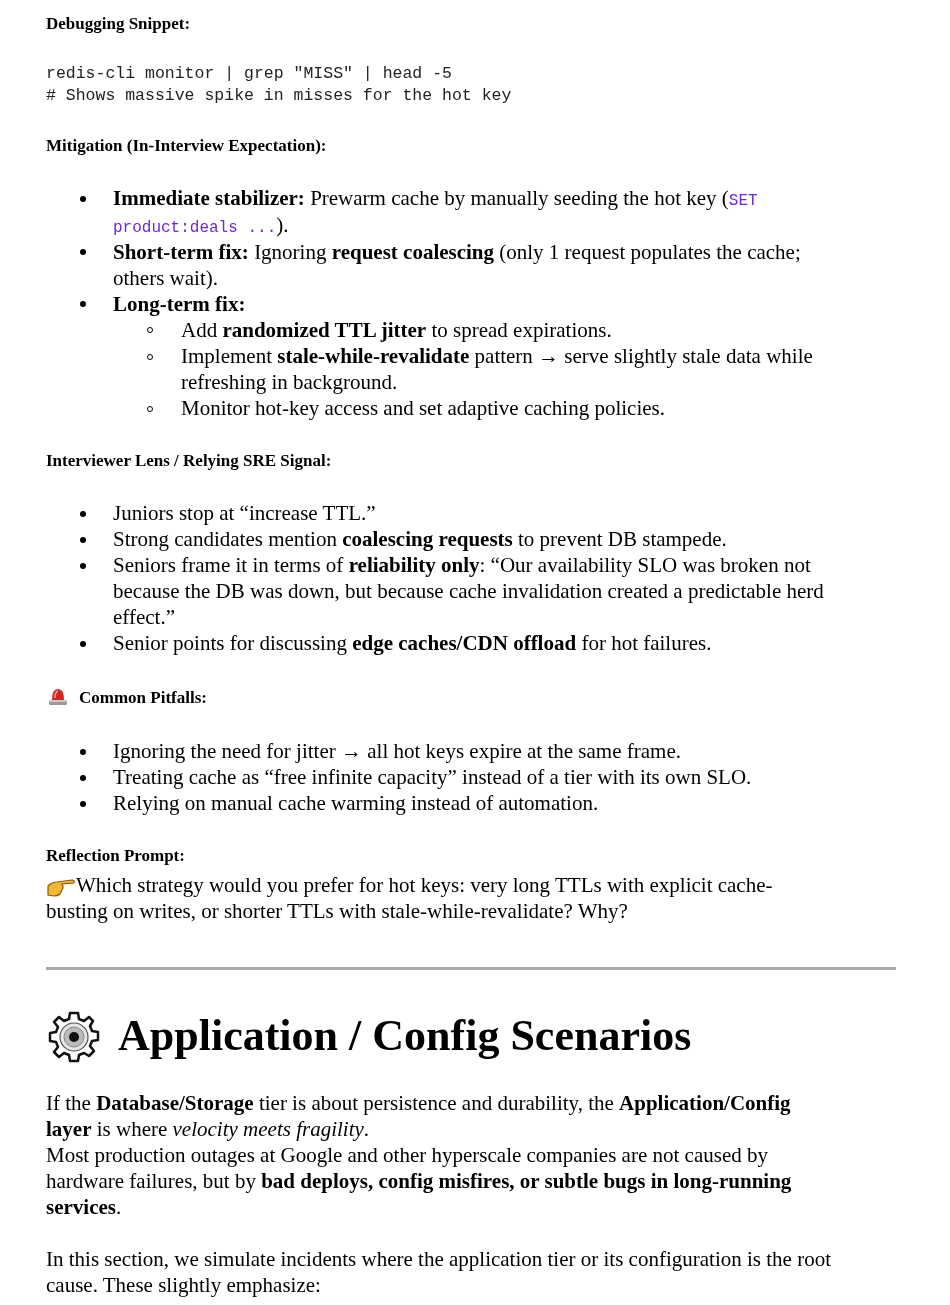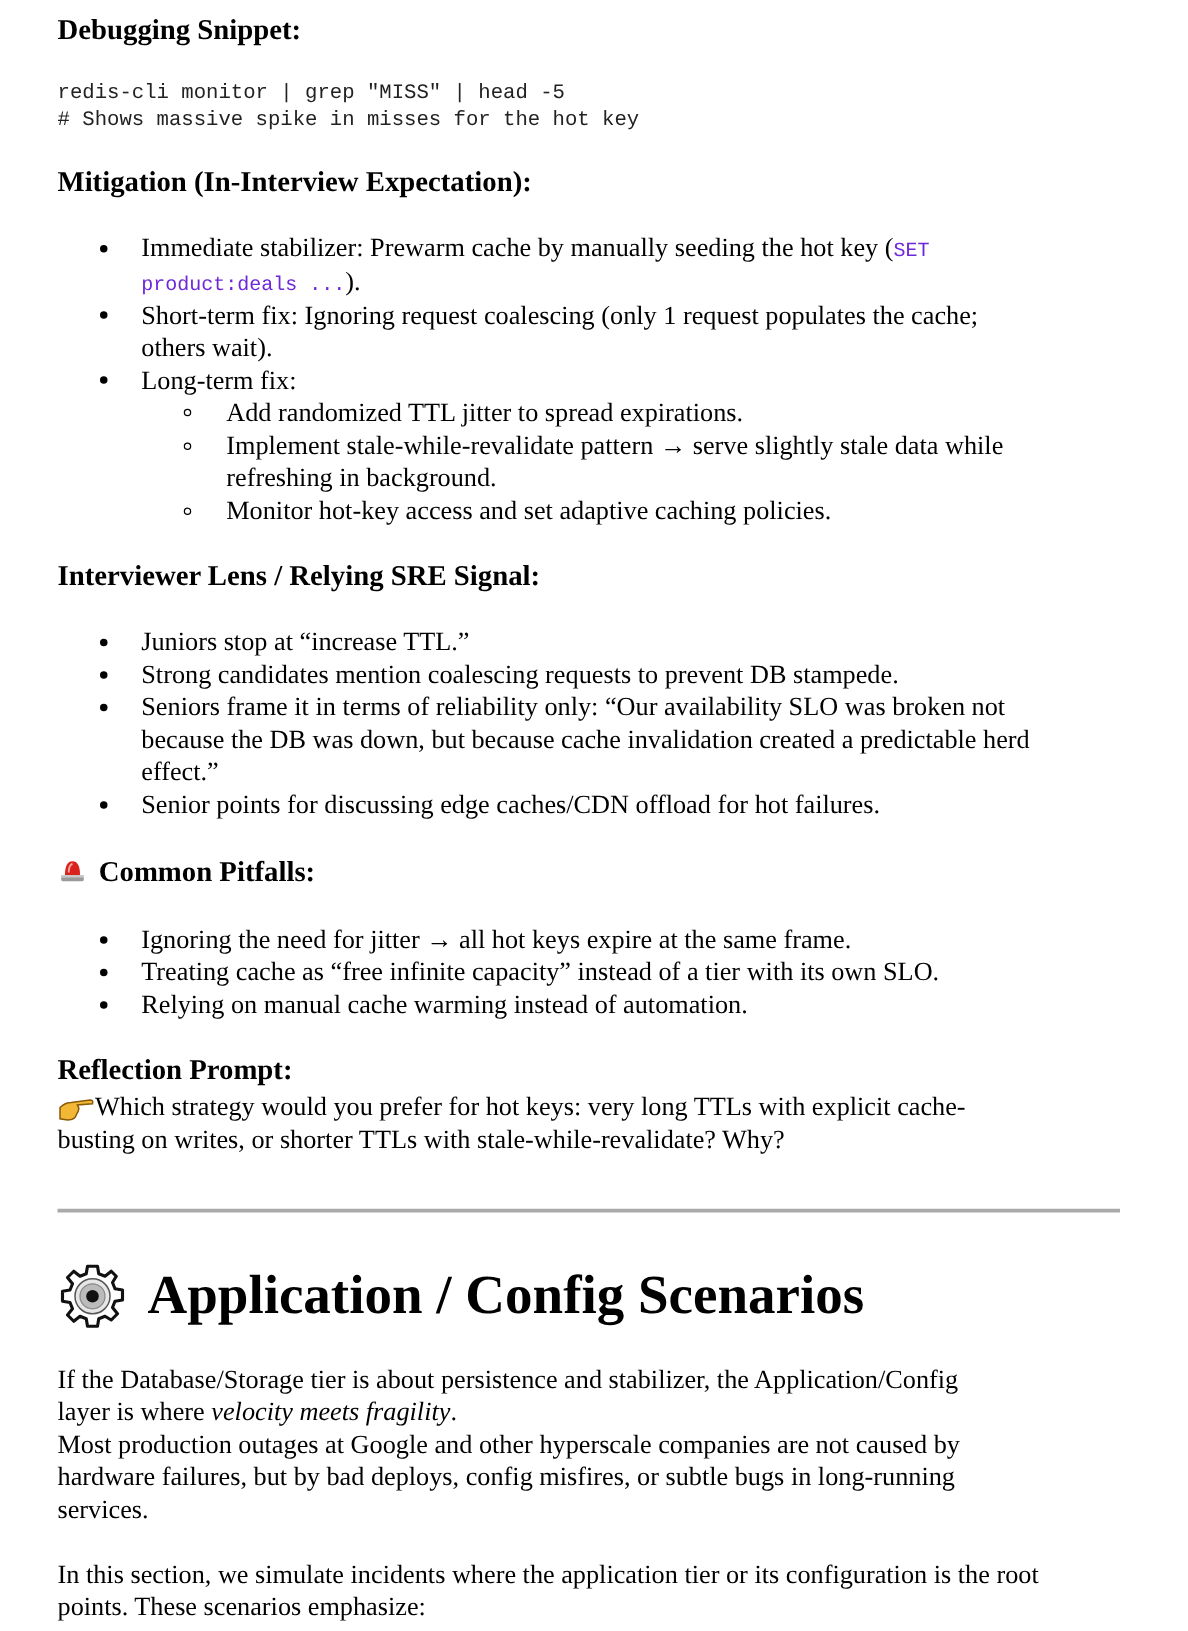--- a/index.html
+++ b/index.html
@@ -1,26 +1,26 @@
 <!DOCTYPE html>
 <html><head>
 <meta charset="utf-8">
 <style>
   html, body { margin: 0; padding: 0; background: #ffffff; }
   body {
     width: 950px; height: 1305px; overflow: hidden; position: relative;
     font-family: "Liberation Serif", serif; color: #000; font-size: 21px;
   }
   .abs { position: absolute; }
-  .h3 { font-weight: bold; font-size: 23px; left: 46px; line-height: 26px; }
+  .h3 { font-weight: bold; font-size: 17px; left: 46px; line-height: 26px; }
   .code { font-family: "Liberation Mono", monospace; font-size: 16.5px; color: #222; left: 46px; line-height: 21px; }
   .line { position: absolute; line-height: 26px; white-space: nowrap; }
   .bullet { position: absolute; width: 6px; height: 6px; background: #000; border-radius: 50%; }
   .circ { position: absolute; width: 6px; height: 6px; border: 1px solid #000; border-radius: 50%; box-sizing: border-box; }
-  b { font-weight: normal; }
+  b { font-weight: bold; }
   .mono { font-family: "Liberation Mono", monospace; font-size: 16px; color: #6d28d9; }
   .hr { position: absolute; left: 46px; width: 850px; height: 3px; background: #a9a9a9; top: 967px; }
   .h1 { position: absolute; left: 118px; top: 1010px; font-size: 44px; font-weight: bold; line-height: 52px; white-space: nowrap; }
   .para { position: absolute; left: 46px; line-height: 26px; white-space: nowrap; }
 </style>
 </head>
 <body>
 
 <div class="abs h3" style="top:11px">Debugging Snippet:</div>
 <div class="abs code" style="top:63px">redis-cli monitor | grep "MISS" | head -5</div>
@@ -111,26 +111,26 @@
   <svg width="56" height="56" viewBox="0 0 56 56">
     <path d="M28 4 L32 4 L33 10 L38 12 L43 8 L47 12 L44 17 L46 22 L52 23 L52 31 L46 32 L44 37 L48 42 L43 47 L38 44 L33 46 L32 52 L24 52 L23 46 L18 44 L13 48 L8 43 L12 38 L10 33 L4 32 L4 24 L10 23 L12 18 L8 13 L13 8 L18 12 L23 10 L24 4 Z" fill="#ffffff" stroke="#111" stroke-width="2.5" stroke-linejoin="round"></path>
     <circle cx="28" cy="28" r="14" fill="#e6e6e6" stroke="#555" stroke-width="1.2"></circle>
     <circle cx="28" cy="28" r="10" fill="#bbbbbb" stroke="#888" stroke-width="1"></circle>
     <circle cx="28" cy="28" r="5" fill="#111"></circle>
   </svg>
 </div>
 <div class="h1">Application / Config Scenarios</div>
 
 <div class="para" style="top:1090px">
-  <span>If the </span><b>Database/Storage</b><span> tier is about persistence and stabilizer, the </span><b>Application/Config</b>
+  <span>If the </span><b>Database/Storage</b><span> tier is about persistence and durability, the </span><b>Application/Config</b>
 </div>
 <div class="para" style="top:1116px">
   <b>layer</b><span> is where </span><i>velocity meets fragility</i><span>.</span>
 </div>
 <div class="para" style="top:1142px">Most production outages at Google and other hyperscale companies are not caused by</div>
 <div class="para" style="top:1168px">
   <span>hardware failures, but by </span><b>bad deploys, config misfires, or subtle bugs in long-running</b>
 </div>
 <div class="para" style="top:1194px">
   <b>services</b><span>.</span>
 </div>
 <div class="para" style="top:1246px">In this section, we simulate incidents where the application tier or its configuration is the root</div>
-<div class="para" style="top:1272px">points. These scenarios emphasize:</div>
+<div class="para" style="top:1272px">cause. These slightly emphasize:</div>
 
 </body></html>

